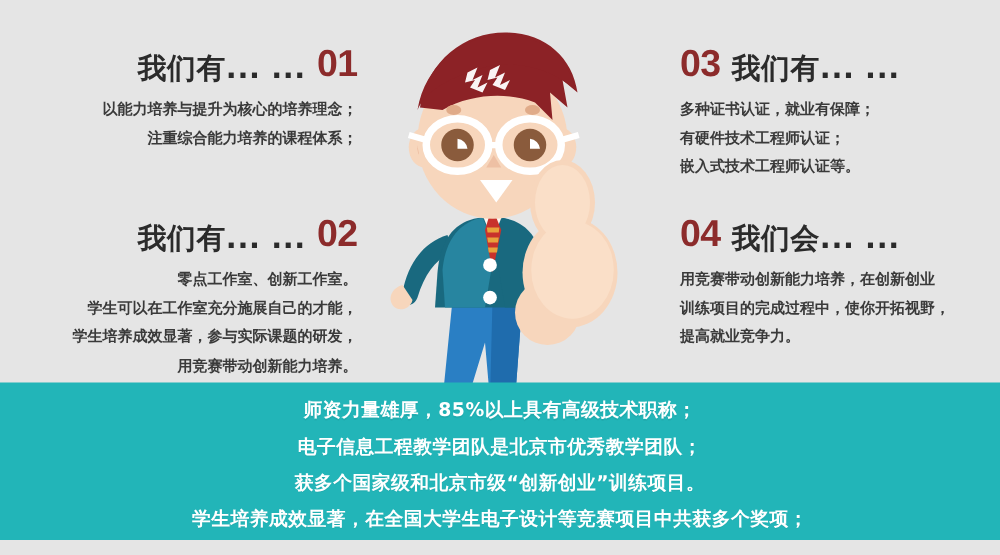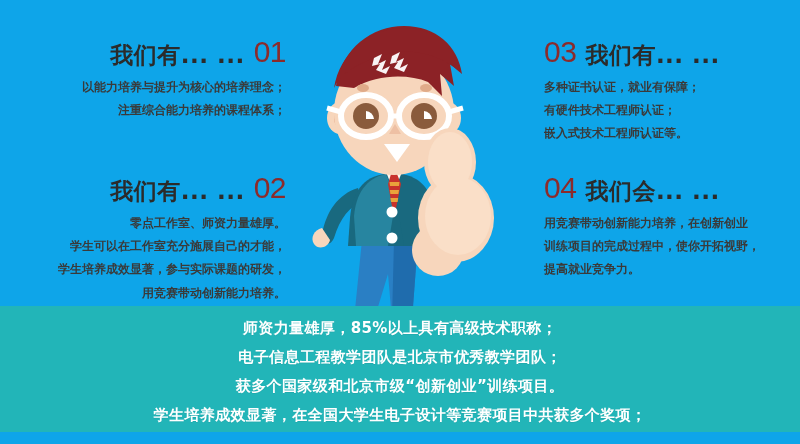--- a/index.html
+++ b/index.html
@@ -5,21 +5,21 @@
 <style>
   html, body {
     margin: 0;
     padding: 0;
     background: #ffffff;
   }
   #stage {
     position: relative;
     width: 800px;
     height: 444px;
-    background: #0ea5e9;
+    background: #e5e5e5;
     overflow: hidden;
     font-family: "Liberation Sans", "DejaVu Sans", sans-serif;
   }
 
   
   .feature {
     position: absolute;
     width: 280px;
   }
   .feature.left  { left: 6px;  text-align: right; }
@@ -39,21 +39,21 @@
     font-family: "DejaVu Sans", "Liberation Sans", sans-serif;
     font-size: 23px;
     font-weight: 700;
     color: #2b2b2b;
     letter-spacing: 0.5px;
     line-height: 1;
   }
   .head-num {
     font-family: "Liberation Sans", "DejaVu Sans", sans-serif;
     font-size: 30px;
-    font-weight: 400;
+    font-weight: 700;
     color: #8c2b2b;
     line-height: 0.95;
     letter-spacing: -0.5px;
   }
 
   .feature-lines {
     font-family: Liberation Sans, sans-serif;
     font-size: 12px;
     font-weight: 700;
     color: #3a3a3a;
@@ -112,21 +112,21 @@
       <div>注重综合能力培养的课程体系；</div>
     </div>
   </div>
 
   <div class="feature left" style="top:174px;">
     <div class="feature-head">
       <span class="head-title">我们有... ...</span>
       <span class="head-num">02</span>
     </div>
     <div class="feature-lines">
-      <div>零点工作室、师资力量雄厚。</div>
+      <div>零点工作室、创新工作室。</div>
       <div>学生可以在工作室充分施展自己的才能，</div>
       <div>学生培养成效显著，参与实际课题的研发，</div>
       <div>用竞赛带动创新能力培养。</div>
     </div>
   </div>
 
   <div class="feature right" style="top:38px;">
     <div class="feature-head">
       <span class="head-num">03</span>
       <span class="head-title">我们有... ...</span>

